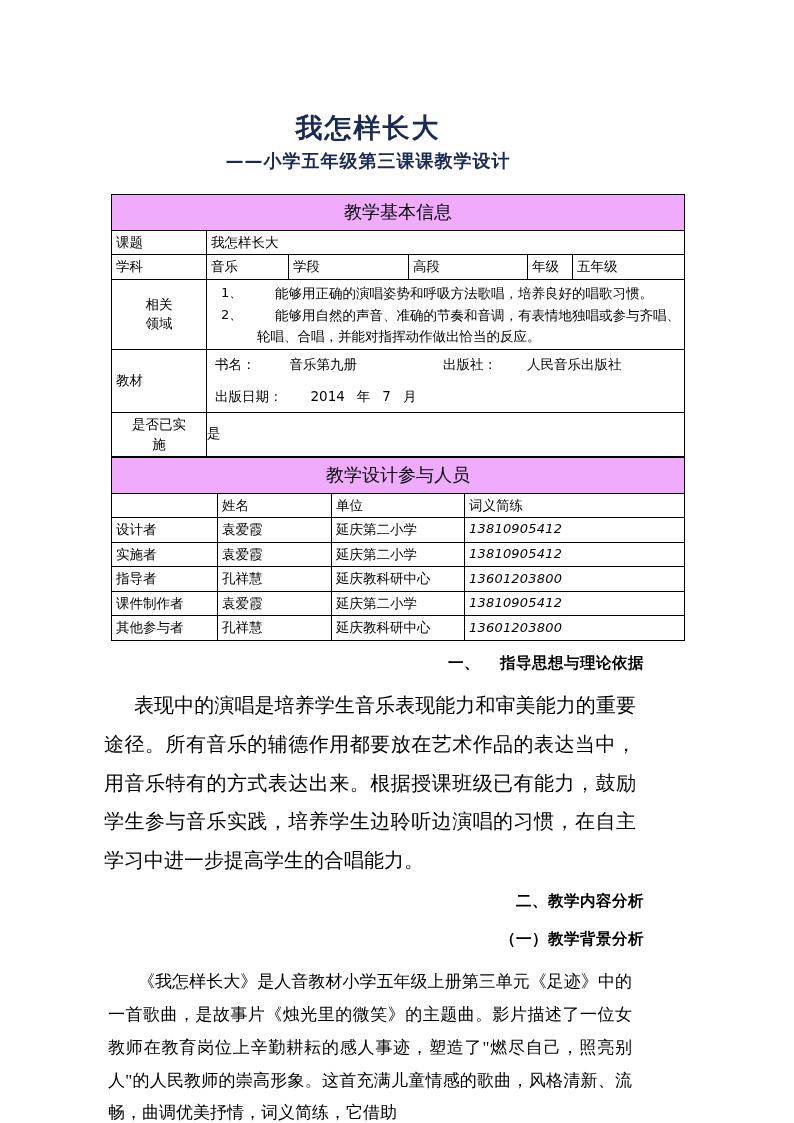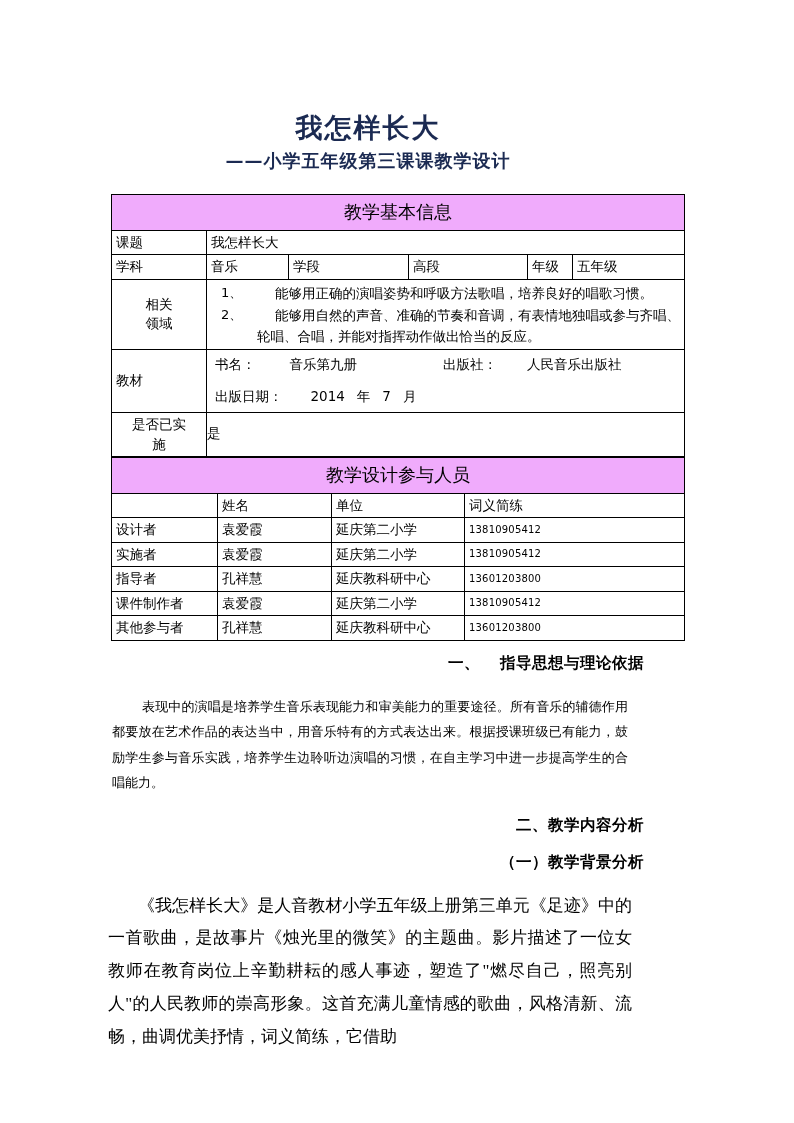--- a/index.html
+++ b/index.html
@@ -97,41 +97,41 @@
   .book-line { padding: 3px 0 2px 4px; }
   .book-line .gap-lg { display: inline-block; width: 34px; }
   .book-line .gap-xl { display: inline-block; width: 86px; }
   .book-line .gap-md { display: inline-block; width: 30px; }
   .pub-line { padding: 10px 0 4px 4px; }
   .pub-line .gap-s { display: inline-block; width: 28px; }
   .pub-line .gap-xs { display: inline-block; width: 12px; }
 
   .two-line-label { line-height: 1.45; text-align: center; }
 
-  .phone { font-size: 10px; letter-spacing: 0.2px; }
+  .phone { font-size: 13px; letter-spacing: 0.2px; font-style: italic; }
 
   
   .body-wrap {
     padding: 0 92px 0 96px;
   }
   h2.sec-head {
     font-family: "DejaVu Sans", "Liberation Sans", sans-serif;
     font-weight: bold;
     font-size: 15.5px;
     margin: 8px 0 0 0;
     line-height: 1.9;
     letter-spacing: 0.5px;
     text-align: right;
   }
   h2.sec-head .numsp { display: inline-block; width: 20px; }
   p.para {
     font-family: "DejaVu Sans", "Liberation Sans", sans-serif;
-    font-size: 13px;
+    font-size: 20px;
     line-height: 1.93;
-    margin: 16px;
+    margin: 8px;
     text-indent: 30px;
     text-align: justify;
     text-justify: inter-ideograph;
   }
   p.para-serif {
     font-family: Liberation Serif, serif;
     font-size: 17px;
     line-height: 1.93;
     margin: 12px;
     text-indent: 30px;

